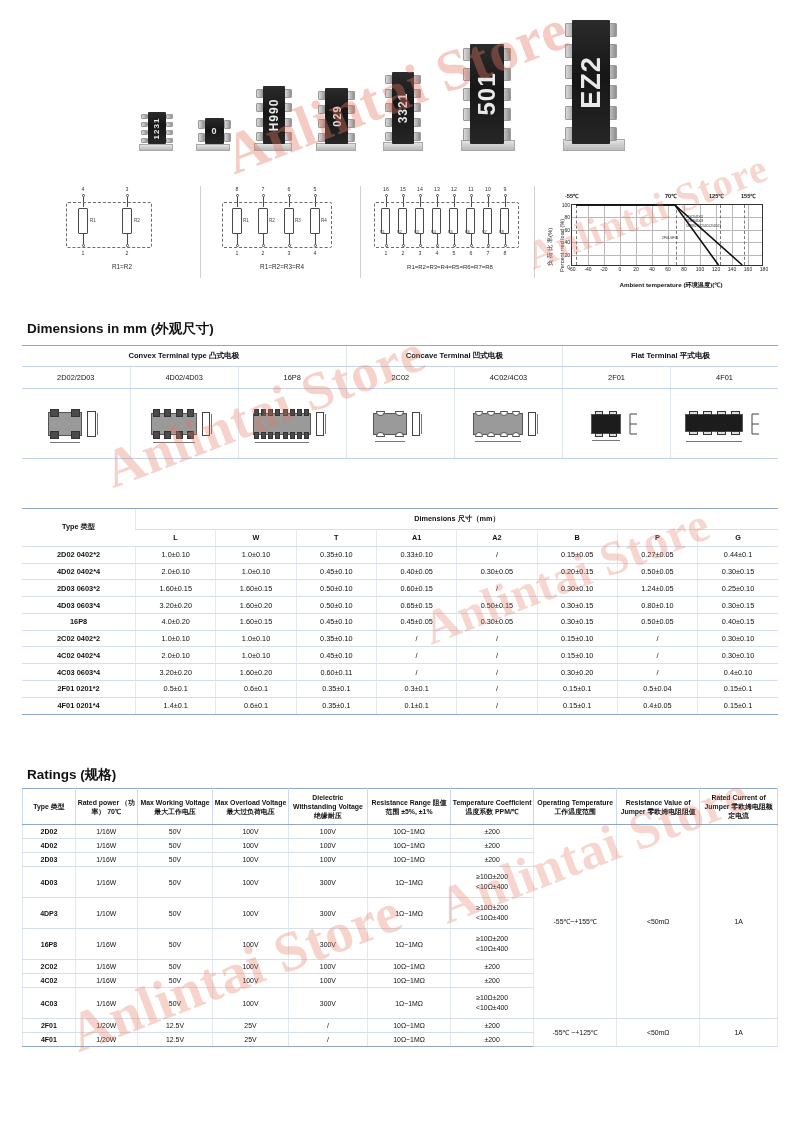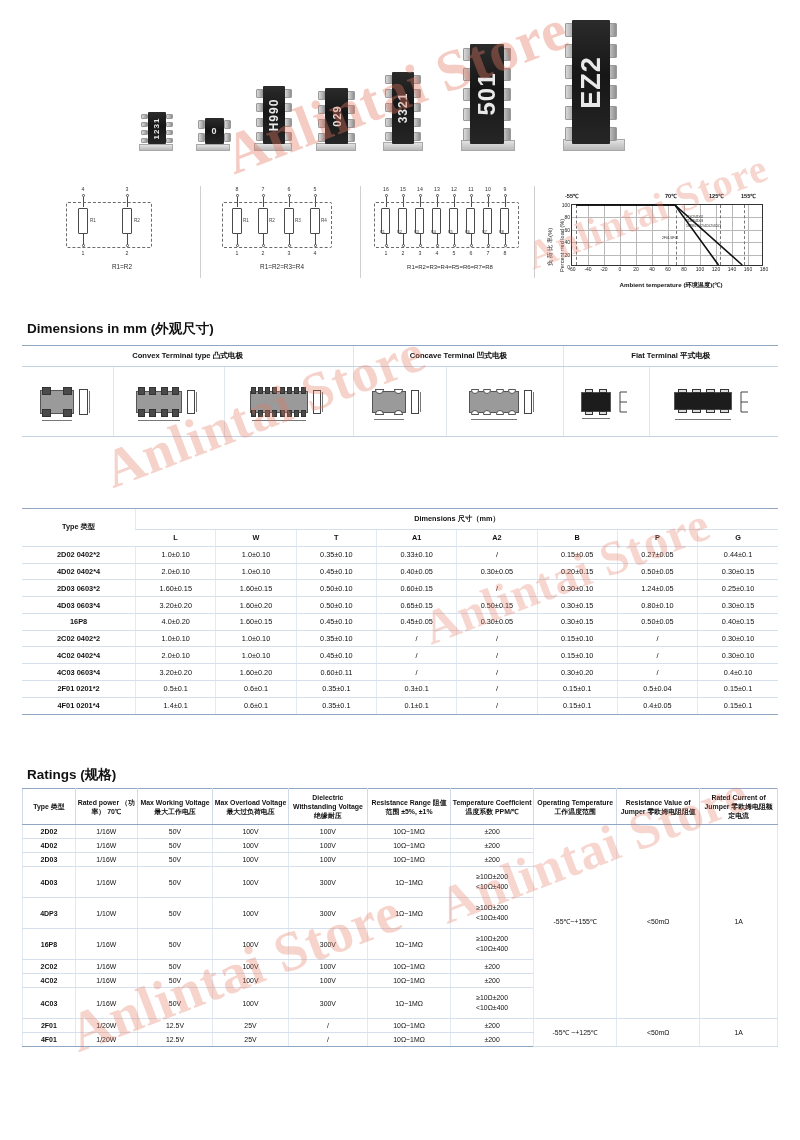--- a/index.html
+++ b/index.html
@@ -588,20 +588,29 @@
   <table class="dim-head-table">
     <thead>
       <tr>
         <th colspan="3">Convex  Terminal type  凸式电极</th>
         <th colspan="2" class="groupsep">Concave  Terminal  凹式电极</th>
         <th colspan="2" class="groupsep">Flat Terminal 平式电极</th>
       </tr>
     </thead>
     <tbody>
       <tr>
+        <td class="typecell" style="width:14.3%">2D02/2D03</td>
+        <td class="typecell" style="width:14.3%">4D02/4D03</td>
+        <td class="typecell" style="width:14.3%">16P8</td>
+        <td class="typecell" style="width:14.3%">2C02</td>
+        <td class="typecell" style="width:14.3%">4C02/4C03</td>
+        <td class="typecell" style="width:14.3%">2F01</td>
+        <td class="typecell" style="width:14.2%">4F01</td>
+      </tr>
+      <tr>
 
         <td class="pkg">
           <div class="pkgbox">
             <div class="pv" style="width:34px;height:30px;">
               <div class="plan" style="width:34px;height:24px;margin-top:3px;"></div>
               <div class="term" style="left:2px;top:0px;width:9px;height:8px;"></div>
               <div class="term" style="left:23px;top:0px;width:9px;height:8px;"></div>
               <div class="term" style="left:2px;top:22px;width:9px;height:8px;"></div>
               <div class="term" style="left:23px;top:22px;width:9px;height:8px;"></div>
               <div class="dimline" style="left:2px;bottom:-4px;width:30px;height:0.6px;"></div>

